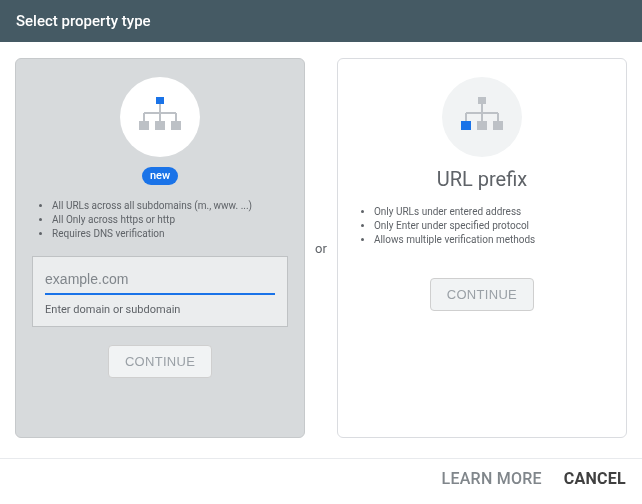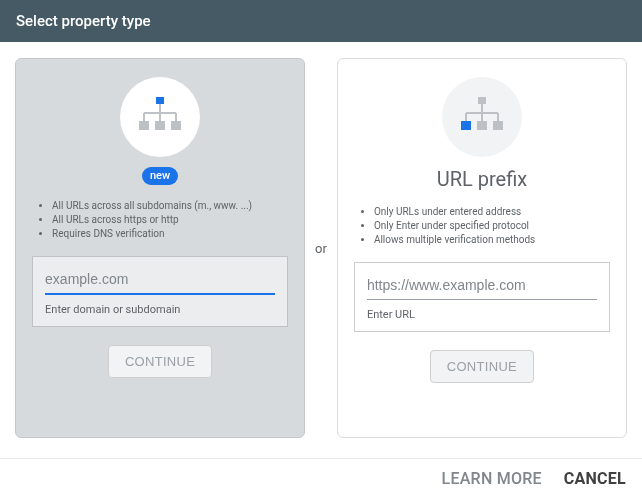--- a/index.html
+++ b/index.html
@@ -157,21 +157,21 @@
           <rect x="19" y="26" width="10" height="9" fill="#bdc1c6"></rect>
           <rect x="35" y="26" width="10" height="9" fill="#bdc1c6"></rect>
         </svg>
       </span>
     </div>
     <div class="card-title-row">
       <span class="badge">new</span>
     </div>
     <ul class="features">
       <li>All URLs across all subdomains (m., www. ...)</li>
-      <li>All URLs across https or http</li>
+      <li>All Only across https or http</li>
       <li>Requires DNS verification</li>
     </ul>
     <div class="input-box">
       <input class="text-input focused" type="text" placeholder="example.com" style="">
       <div class="helper">Enter domain or subdomain</div>
     </div>
     <button class="continue">CONTINUE</button>
   </div>
 
   <div class="or">or</div>
@@ -193,24 +193,20 @@
       </span>
     </div>
     <div class="card-title-row">
       <span class="card-title">URL prefix</span>
     </div>
     <ul class="features">
       <li>Only URLs under entered address</li>
       <li>Only Enter under specified protocol</li>
       <li>Allows multiple verification methods</li>
     </ul>
-    <div class="input-box">
-      <input class="text-input" type="text" placeholder="https://www.example.com" style="">
-      <div class="helper">Enter URL</div>
-    </div>
     <button class="continue">CONTINUE</button>
   </div>
 
 </div>
 
 <div class="footer">
   <span class="learn">LEARN MORE</span>
   <span class="cancel">CANCEL</span>
 </div>
 

